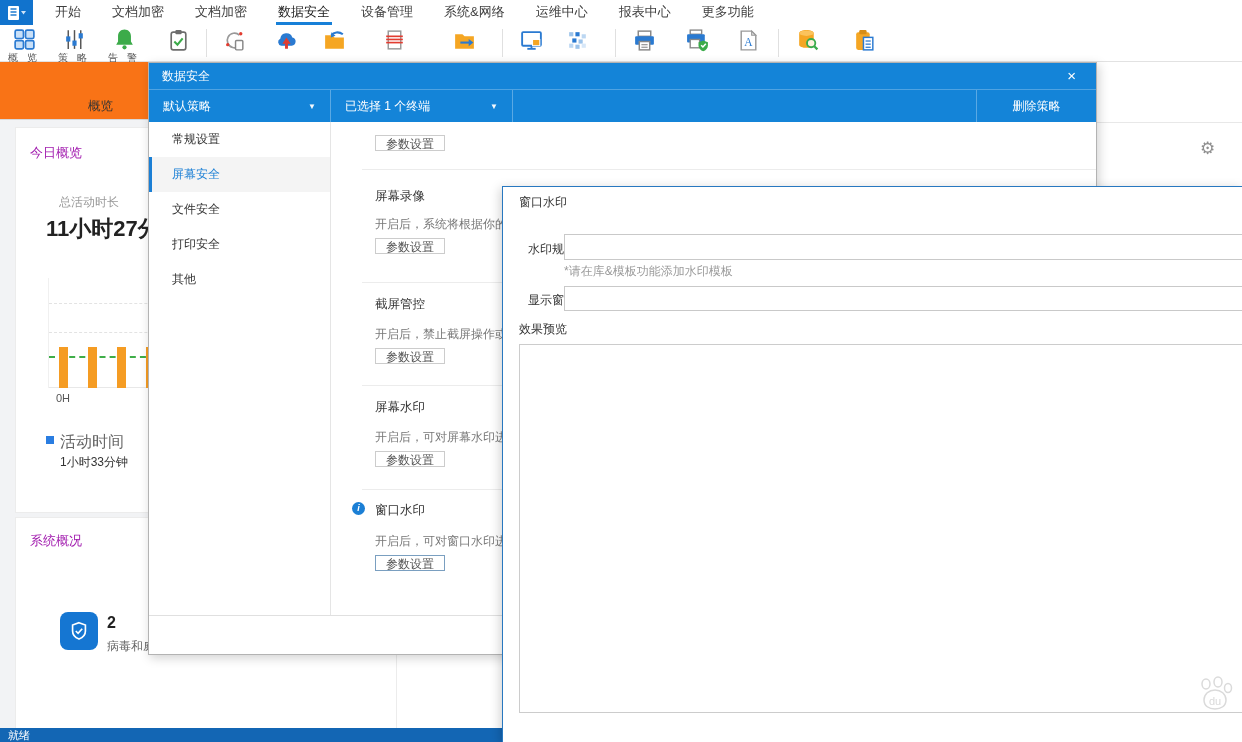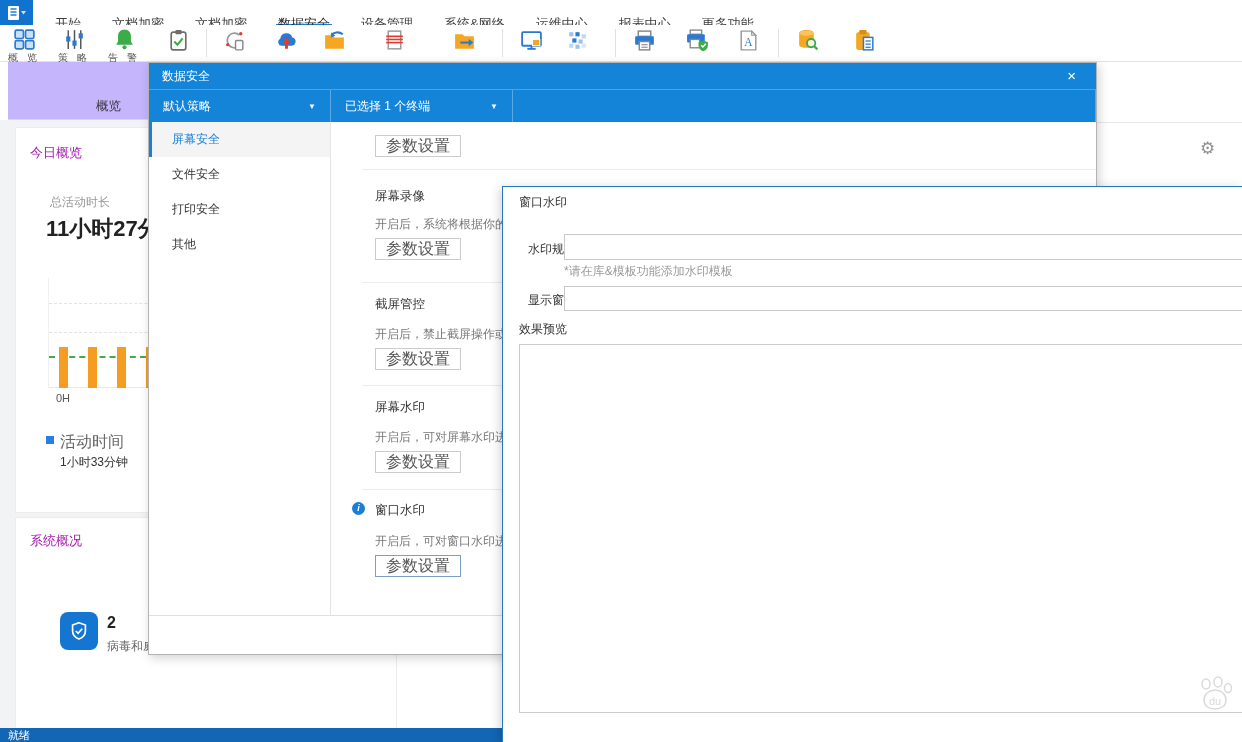--- a/index.html
+++ b/index.html
@@ -3,32 +3,32 @@
 <meta charset="utf-8">
 <style>
   * { margin:0; padding:0; box-sizing:border-box; }
   html,body { width:1242px; height:742px; overflow:hidden; background:#fff;
     font-family:"Liberation Sans","DejaVu Sans",sans-serif; }
 
   
   #ribbon { position:absolute; left:0; top:0; width:1242px; height:25px; background:#fff; display:flex; align-items:stretch; }
   #appbtn { width:33px; height:25px; background:#1173cd; display:flex; align-items:center; justify-content:center; cursor:pointer; }
   .rtabs { display:flex; margin-left:20px; }
-  .rtab { font-size:13px; color:#3f3f3f; line-height:23px; margin-right:27px; padding:12px 2px; cursor:pointer; border-bottom:3px solid transparent; white-space:nowrap; }
+  .rtab { font-size:13px; color:#3f3f3f; line-height:23px; margin-right:27px; padding:0 2px; cursor:pointer; border-bottom:3px solid transparent; white-space:nowrap; }
   .rtab.active { color:#222; border-bottom:3px solid #1780d8; }
 
   
   #toolbar { position:absolute; left:0; top:25px; width:1242px; height:37px; background:#fff; border-bottom:1px solid #e2e2e2; }
   .tbtn { position:absolute; top:2px; width:36px; text-align:center; cursor:pointer; }
   .tbtn svg { width:25px; height:25px; display:block; margin:0 auto; }
   .tlabel { font-size:10px; color:#555; letter-spacing:3px; margin-top:-1px; white-space:nowrap; }
   .tsep { position:absolute; top:4px; width:1px; height:28px; background:#e0e0e0; }
 
   
-  #viewtabs { position:absolute; left:0; top:62px; width:148px; height:58px; background:#c4b5fd; border-bottom:1px solid #d8d8d8;margin-left:8px; }
+  #viewtabs { position:absolute; left:0; top:62px; width:148px; height:58px; background:#f97316; border-bottom:1px solid #d8d8d8; }
   #viewtab-label { position:absolute; left:88px; top:36px; font-size:12.5px; color:#333; }
   #page-bg { position:absolute; left:0; top:120px; width:148px; height:622px; background:#f2f3f5; }
   .card { position:absolute; background:#fff; box-shadow:0 0 0 1px #ececec; }
   #card-today { left:16px; top:128px; width:380px; height:384px; }
   #card-system { left:16px; top:518px; width:380px; height:290px; }
   .card-title { position:absolute; font-size:13px; color:#a21caf; }
   .muted-label { position:absolute; font-size:12px; color:#9a9a9a; }
   #total-value { position:absolute; left:30px; top:86px; font-size:22px; font-weight:bold; color:#222; white-space:nowrap; }
 
   #plot { position:absolute; left:32px; top:150px; width:300px; height:110px; border-left:1px solid #f0f0f0; }
@@ -67,21 +67,21 @@
   #msec-fill { flex:1; cursor:default; }
   #msec-del { width:119px; justify-content:center; border-right:none; }
   #dlg1-body { display:flex; height:494px; }
   #dlg1-side { width:182px; border-right:1px solid #e5e5e5; padding-top:0; }
   .sitem { height:35px; line-height:35px; padding-left:20px; font-size:12px; color:#333; cursor:pointer; border-left:3px solid transparent; }
   .sitem.active { background:#f4f4f4; color:#1b7fd5; border-left-color:#1b7fd5; }
   #dlg1-content { position:relative; flex:1; overflow:hidden; }
   .cdiv { position:absolute; left:31px; right:0; border-top:1px solid #ececec; }
   .sec-title { position:absolute; left:44px; font-size:12.5px; color:#333; }
   .sec-desc { position:absolute; left:44px; font-size:12px; color:#777; white-space:nowrap; }
-  .pbtn { position:absolute; left:44px; height:22px; font-size:16px; color:#555; background:#fff; border:1px solid #ccc; padding:0 10px; cursor:pointer; font-family:inherit; }
+  .pbtn { position:absolute; left:44px; height:16px; font-size:12px; color:#555; background:#fff; border:1px solid #ccc; padding:0 10px; cursor:pointer; font-family:inherit; }
   .pbtn.focused { border-color:#7a9fc0; }
   #info-i { position:absolute; left:21px; top:380px; width:13px; height:13px; border-radius:50%; background:#1b7fd5; color:#fff; font-size:9px; line-height:13px; text-align:center; font-style:italic; font-weight:bold; }
   #dlg1-footer { position:absolute; left:0; bottom:0; width:100%; height:39px; border-top:1px solid #e0e0e0; background:#fff; }
 
   
   #dlg2 { position:absolute; left:502px; top:186px; width:741px; height:557px; background:#fff; border:1px solid #2878c0; z-index:20; box-shadow:-2px 2px 10px rgba(0,0,0,.18); overflow:hidden; }
   #dlg2-title { position:absolute; left:16px; top:7px; font-size:12px; color:#333; }
   .flabel { position:absolute; font-size:12px; color:#333; white-space:nowrap; }
   .finput { position:absolute; height:26px; width:700px; border:1px solid #c9c9c9; background:#fff; font-size:12px; padding:0 6px; font-family:inherit; }
   #rule-hint { position:absolute; left:61px; top:76px; font-size:12px; color:#9a9a9a; white-space:nowrap; }
@@ -264,21 +264,21 @@
   </div>
 </div>
 
 <div id="viewtabs">
   <div id="viewtab-label">概览</div>
 </div>
 <div id="page-bg"></div>
 
 <div id="card-today" class="card">
   <div class="card-title" style="left:14px;top:16px">今日概览</div>
-  <div class="muted-label" style="left:34px;top:66px">总活动时长</div>
+  <div class="muted-label" style="left:43px;top:66px">总活动时长</div>
   <div id="total-value">11小时27分钟</div>
 
   <div id="plot">
     <div class="grid" style="top:25px"></div>
     <div class="grid" style="top:54px"></div>
     <div id="refline" style="bottom: 30px; border-top-color: rgb(63, 174, 73);"></div>
     <div id="plot-base"></div>
     <div id="bars">
         <div class="bar" style="left: 10px; height: 41px; background: rgb(245, 156, 35);"></div>
         <div class="bar" style="left: 39px; height: 41px; background: rgb(245, 156, 35);"></div>
@@ -322,23 +322,27 @@
   <div id="dlg1-menu">
     <div class="msec" id="msec-policy">
       <span class="lbl">默认策略</span>
       <span class="car">▼</span>
     </div>
     <div class="msec" id="msec-term">
       <span class="lbl">已选择 1 个终端</span>
       <span class="car">▼</span>
     </div>
     <div class="msec" id="msec-fill"></div>
+    <div class="msec" id="msec-del">
+      <span>删除策略</span>
+    </div>
   </div>
   <div id="dlg1-body">
     <div id="dlg1-side">
+      <div class="sitem">常规设置</div>
       <div class="sitem active">屏幕安全</div>
       <div class="sitem">文件安全</div>
       <div class="sitem">打印安全</div>
       <div class="sitem">其他</div>
     </div>
     <div id="dlg1-content">
       <button class="pbtn" style="top:13px">参数设置</button>
       <div class="cdiv" style="top:47px"></div>
 
       <div class="sec-title" style="top:66px">屏幕录像</div>

